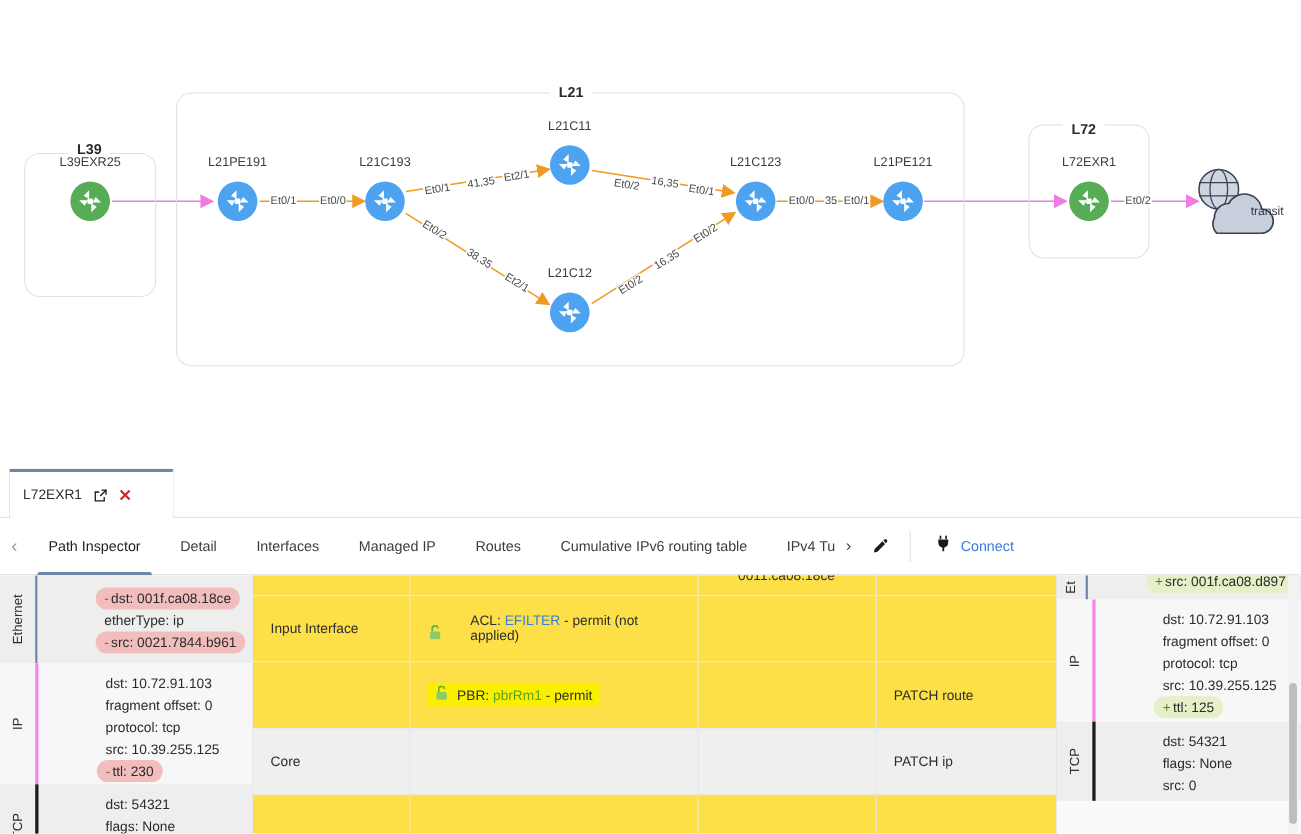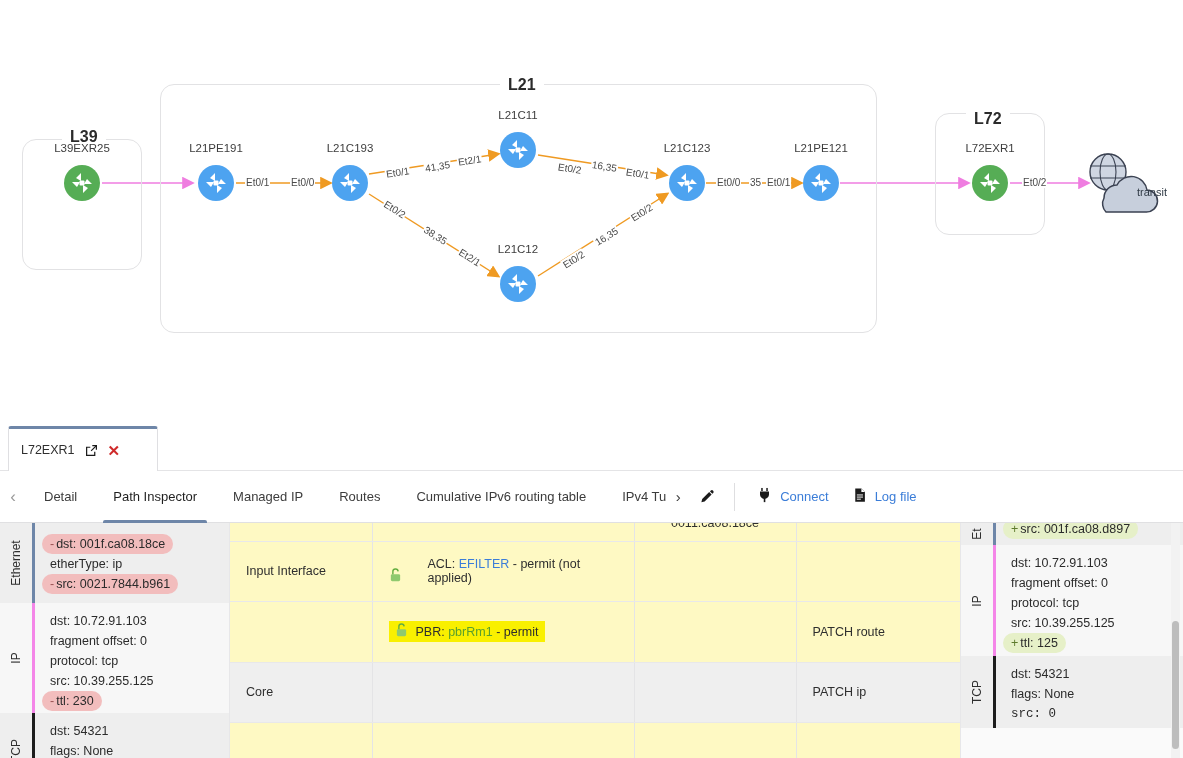--- a/index.html
+++ b/index.html
@@ -17,21 +17,21 @@
   #topo-svg { position:absolute; left:0; top:0; }
 
   .site-box {
     position: absolute;
     border: 1px solid #e2e2e4;
     border-radius: 14px;
     background: transparent;
   }
   .site-title {
     position: absolute;
-    font-size: 16px; font-weight: bold; color: #2b2b2b;
+    font-size: 13px; font-weight: bold; color: #2b2b2b;
     background: #ffffff; padding: 0 8px; white-space: nowrap;
   }
 
   .node { position: absolute; width: 0; height: 0; }
   .node .glyph {
     position: absolute; left: -18px; top: -18px;
     width: 36px; height: 36px; border-radius: 50%;
   }
   .node .glyph.blue { background: #4da3f0; }
   .node .glyph.green { background: #56ad55; }
@@ -138,42 +138,42 @@
   .layer.shaded { background: #eeeeee; }
   .layer.plain { background: #f7f7f7; }
   .layer .layer-name {
     width: 32px; display:flex; align-items:center; justify-content:center;
     font-size: 12px; color:#2e2e2e;
   }
   .layer .layer-name span {
     transform: rotate(-90deg); white-space: nowrap;
   }
   .layer .layer-bar { width: 3px; }
-  .layer .fields { padding: 8px 6px 8px 7px; flex: 1; }
+  .layer .fields { padding: 8px 6px 8px 19px; flex: 1; margin-left: 34px; }
   .fld { font-size: 12.5px; color: #2b2b2b; line-height: 20px; white-space: nowrap; }
   .fld.del { background: #f2bdbd; border-radius: 10px; padding: 0 8px; display:inline-block; }
   .fld.add { background: #e6f0c8; border-radius: 10px; padding: 0 8px; display:inline-block; }
   .sign { color: #9a5252; margin-right: 2px; }
   .sign.plus { color: #5d7a2c; }
 
   
   #center-table {
     position:absolute; left:230px; top:0; width: 730px; height:235px;
   }
   .tbl { width: 100%; border-collapse: collapse; table-layout: fixed; }
   .tbl td {
     border-right: 1px solid #e4e4e6;
     border-bottom: 1px solid #e8e8ea;
     vertical-align: middle;
     font-size: 12.5px; color: #2e2e2e;
     padding: 0 16px;
   }
   .tbl td.noline { border-bottom: none; }
   .tbl tr.shaded td { background: #efefef; }
-  .tbl tr.plain td { background: #fef9c3; }
+  .tbl tr.plain td { background: #fde047; }
   .stage-cell { width: 142px; }
   .rule-cell { width: 262px; }
   .mac-cell { width: 162px; text-align:center; }
   .act-cell { width: 164px; }
   .acl-line { display: flex; align-items: flex-end; gap: 26px; }
   .acl-name { color: #3b7dd8; }
   .pbr-hl { background: #f9f000; padding: 2px 6px; display:inline-flex; align-items:center; gap:8px;}
   .pbr-name { color: #5aa02c; }
   .clip-top { position: relative; top: -9px; }
 
@@ -376,25 +376,28 @@
               <path d="M14 2 L7.5 8.5"></path>
             <path d="M12 9.5 V14 H2 V4 h4.5"></path>
           </svg>
         </span>
         <span class="dt-icon dt-close">✕</span>
       </div>
     </div>
 
     <div id="subtabs">
       <div class="subtab-scroll-left">‹</div>
+      <div class="subtab active">
+          <span>Path Inspector</span>
+        </div>
       <div class="subtab">
           <span>Detail</span>
         </div>
-      <div class="subtab active">
-          <span>Path Inspector</span>
+      <div class="subtab">
+          <span>Interfaces</span>
         </div>
       <div class="subtab">
           <span>Managed IP</span>
         </div>
       <div class="subtab">
           <span>Routes</span>
         </div>
       <div class="subtab">
           <span>Cumulative IPv6 routing table</span>
         </div>
@@ -412,32 +415,20 @@
       <div class="tool-btn">
         <span>
           <svg width="15" height="16" viewBox="0 0 16 16" fill="#1b1b1b">
             <rect x="4.5" y="0.5" width="1.6" height="3.3"></rect>
             <rect x="9.9" y="0.5" width="1.6" height="3.3"></rect>
             <path d="M3.2 4.2 h9.6 v3.2 a4.8 4.8 0 0 1 -9.6 0 z"></path>
             <rect x="7.2" y="11.4" width="1.7" height="4.2"></rect>
           </svg>
         </span>
         <span class="tb-label">Connect</span>
-      </div>
-      <div class="tool-btn">
-        <span>
-          <svg width="14" height="16" viewBox="0 0 16 16" fill="#1b1b1b">
-            <path d="M2.6 0.6 h7 l4 4 v11 h-11 z"></path>
-            <path d="M9.6 0.6 v4 h4" fill="#fff"></path>
-            <rect x="4.4" y="7.4" width="7" height="1.1" fill="#fff"></rect>
-            <rect x="4.4" y="9.8" width="7" height="1.1" fill="#fff"></rect>
-            <rect x="4.4" y="12.2" width="4.6" height="1.1" fill="#fff"></rect>
-          </svg>
-        </span>
-        <span class="tb-label">Log file</span>
       </div>
     </div>
 
     <div id="content">
 
       <div id="pkt-left">
         <div class="layer shaded" style="height:80px;">
           <div class="layer-name">
               <span>Ethernet</span>
             </div>
@@ -565,21 +556,21 @@
           </div>
         </div>
         <div class="layer shaded" style="height:72px;">
           <div class="layer-name">
               <span>TCP</span>
             </div>
           <div class="layer-bar" style="background:#1c1c1c;"></div>
           <div class="fields">
             <div class="fld" style="padding-left:8px;">dst: 54321</div>
             <div class="fld" style="padding-left:8px;">flags: None</div>
-            <div class="fld" style="padding-left:8px;font-family:Liberation Mono, monospace;">src: 0</div>
+            <div class="fld" style="padding-left:8px;">src: 0</div>
           </div>
         </div>
         <div class="vtrack"></div>
         <div class="vscroll"></div>
       </div>
 
     </div>
   </div>
 </div>
 

